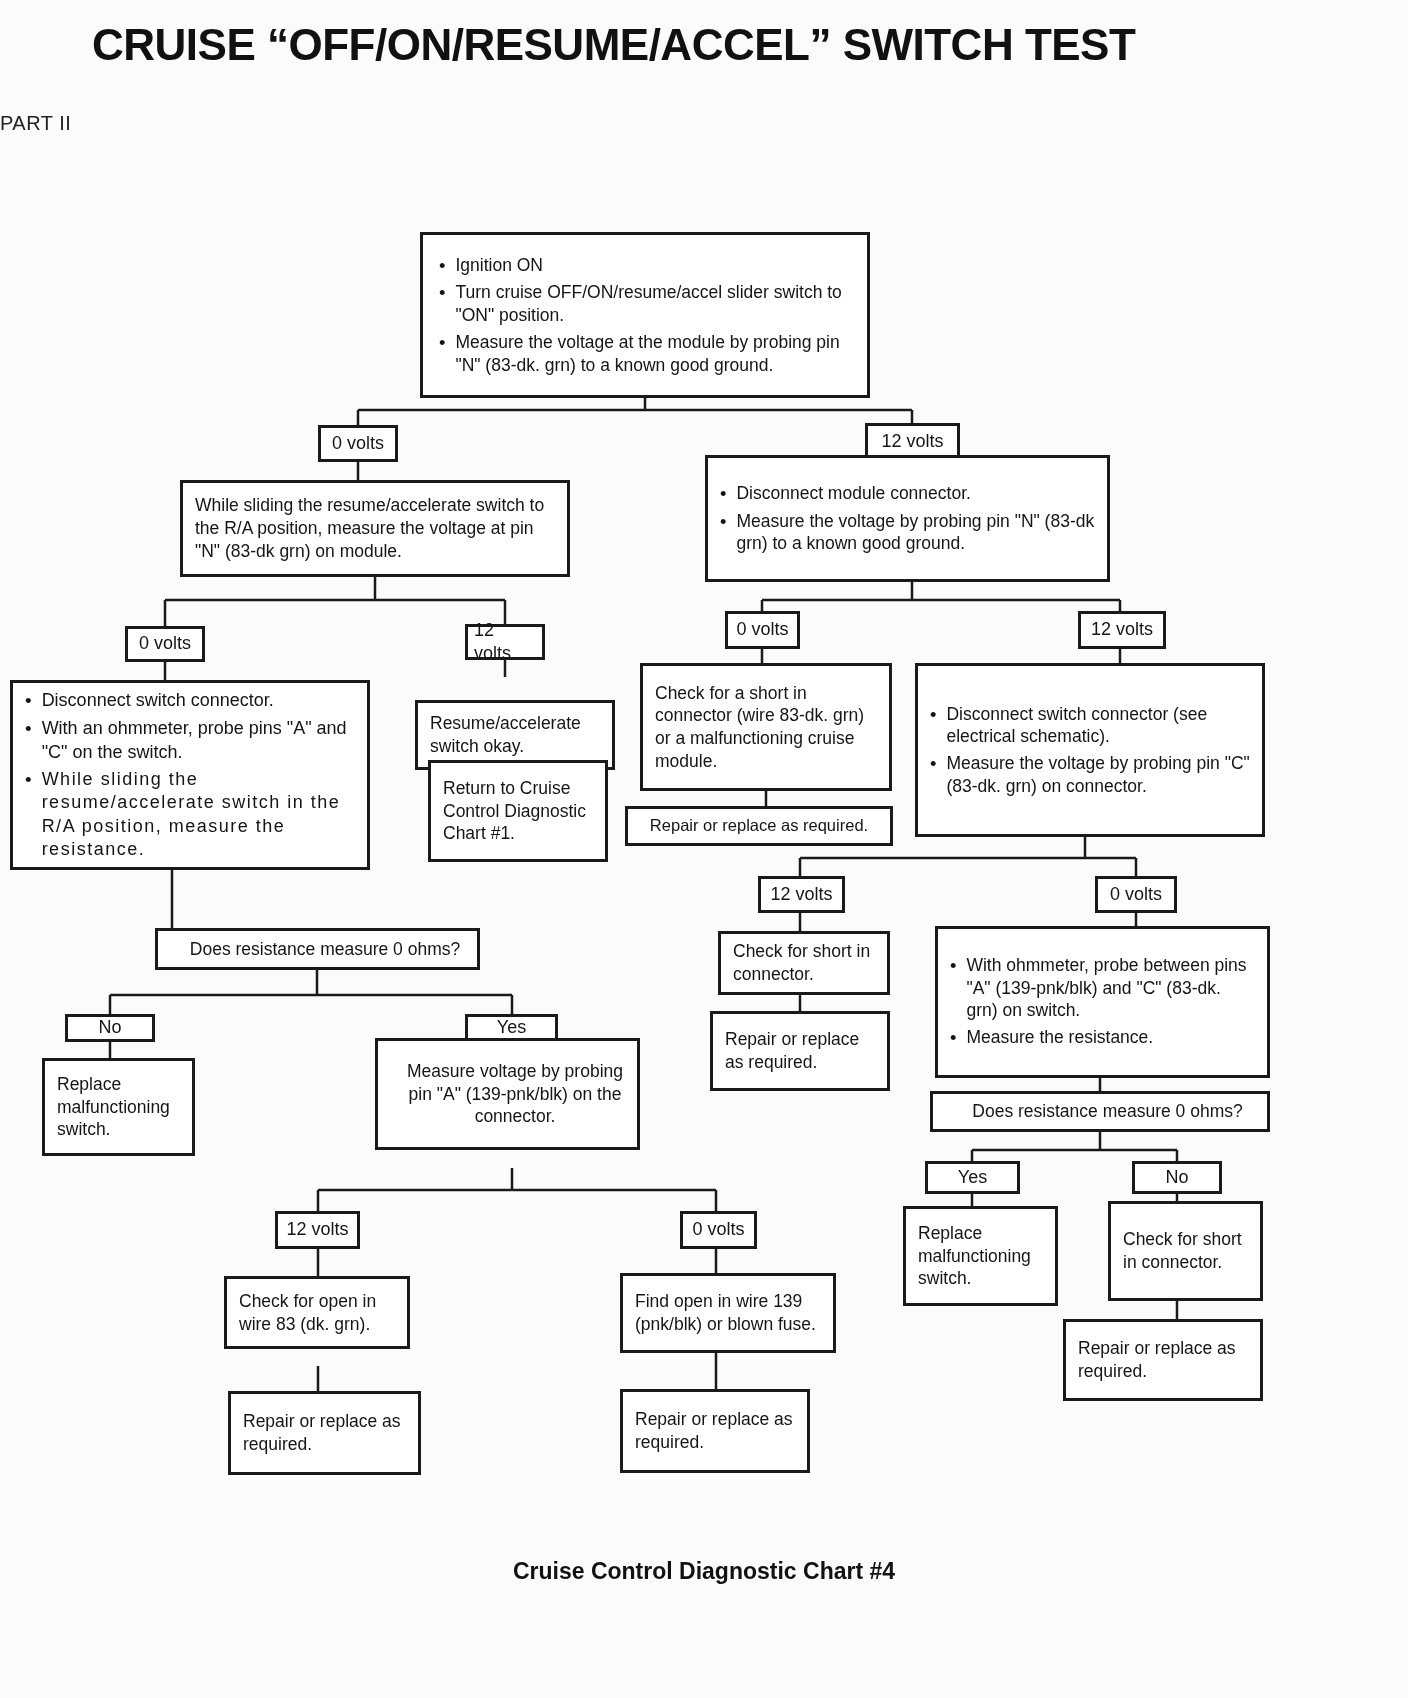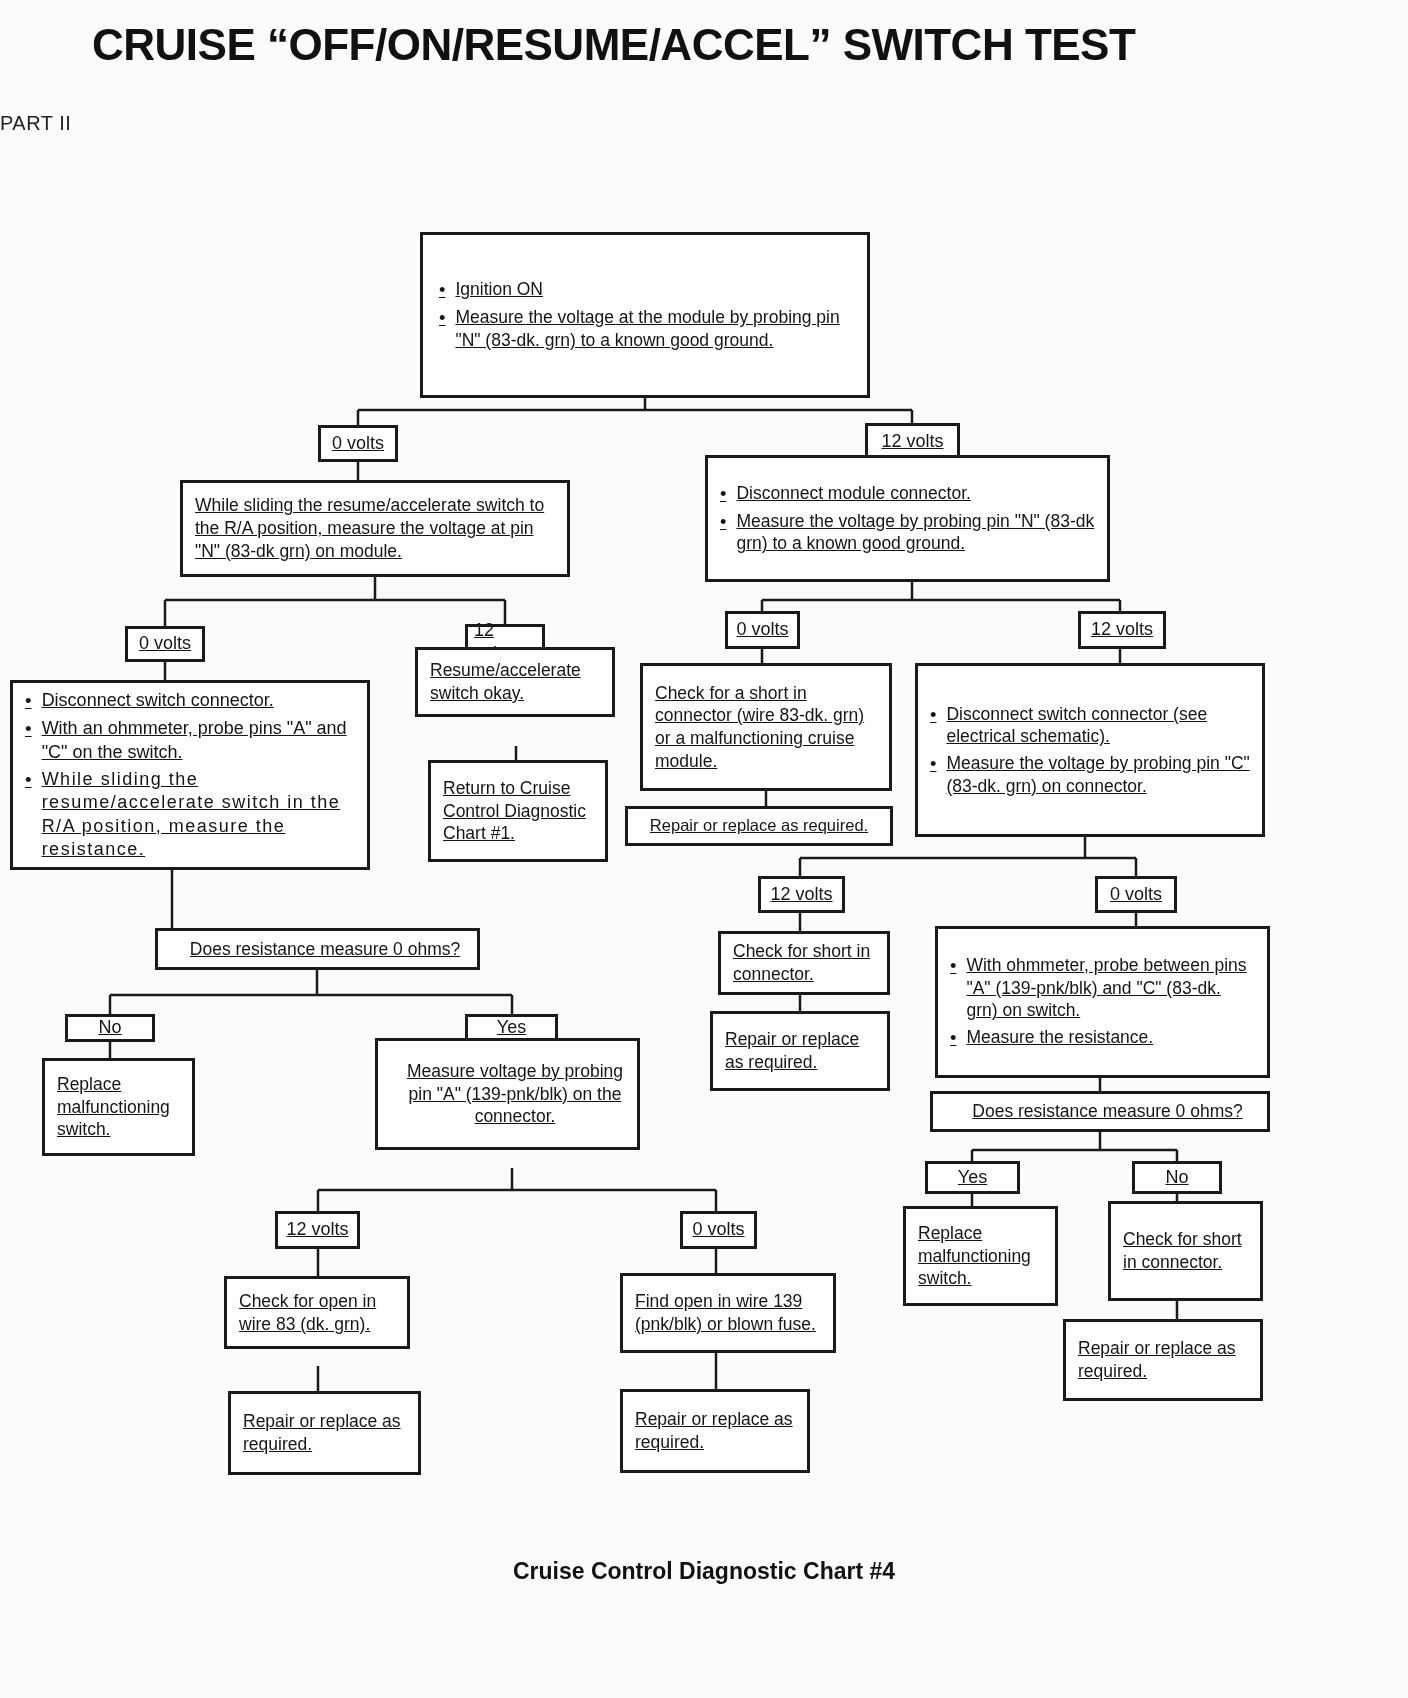--- a/index.html
+++ b/index.html
@@ -17,21 +17,21 @@
     position:absolute; top:102px; left:0; width:1290px; text-align:left;
     font-size:20px; color:#222; letter-spacing:0.5px;
   }
   .caption {
     position:absolute; top:1548px; left:0; width:100%; text-align:center;
     font-size:23px; font-weight:bold; color:#111;
   }
   svg.connectors { position:absolute; top:0; left:0; }
   .node {
     position:absolute; border:3px solid #1a1a1a; background:#fff;
-    padding:8px 12px; font-size:17.5px; line-height:1.3; color:#151515;text-decoration:underline;
+    padding:8px 12px; font-size:17.5px; line-height:1.3; color:#151515;
   }
   .vc { display:flex; flex-direction:column; justify-content:center; }
   .center { text-align:center;padding-left:27px; }
   .nowrap { white-space:nowrap; font-size:16.5px; padding:4px 8px; }
   .node.label {
     display:flex; align-items:center; justify-content:center;
     padding:2px 6px; font-size:18px;
   }
   .bi { display:flex; gap:10px; margin:2px 0; }
   .b { flex:0 0 auto; }
@@ -72,20 +72,24 @@
       M1177 1291 L1177 1310"></path>
   </svg>
 
   <div class="node vc" style="left:420px;top:222px;width:450px;height:166px;padding:12px 16px">
     <div class="bi">
         <span class="b"></span>
         <span class="bt">Ignition ON</span>
       </div>
     <div class="bi">
         <span class="b"></span>
+        <span class="bt">Turn cruise OFF/ON/resume/accel slider switch to "ON" position.</span>
+      </div>
+    <div class="bi">
+        <span class="b"></span>
         <span class="bt">Measure the voltage at the module by probing pin "N" (83-dk. grn) to a known good ground.</span>
       </div>
   </div>
 
   <div class="node label" style="left:318px;top:415px;width:80px;height:37px">0 volts</div>
   <div class="node label" style="left:865px;top:413px;width:95px;height:37px">12 volts</div>
 
   <div class="node vc" style="left:180px;top:470px;width:390px;height:97px">While sliding the resume/accelerate switch to the R/A position, measure the voltage at pin "N" (83-dk grn) on module.</div>
 
   <div class="node label" style="left:125px;top:616px;width:80px;height:36px">0 volts</div>
@@ -99,21 +103,21 @@
     <div class="bi">
         <span class="b"></span>
         <span class="bt">With an ohmmeter, probe pins "A" and "C" on the switch.</span>
       </div>
     <div class="bi">
         <span class="b"></span>
         <span class="bt sp">While sliding the resume/accelerate switch in the R/A position, measure the resistance.</span>
       </div>
   </div>
 
-  <div class="node vc" style="left:415px;top:637px;width:200px;height:70px">Resume/accelerate switch okay.</div>
+  <div class="node vc" style="left:415px;top:690px;width:200px;height:70px">Resume/accelerate switch okay.</div>
   <div class="node vc" style="left:428px;top:750px;width:180px;height:102px">Return to Cruise Control Diagnostic Chart #1.</div>
 
   <div class="node vc center" style="left:155px;top:918px;width:325px;height:42px">Does resistance measure 0 ohms?</div>
 
   <div class="node label" style="left:65px;top:1004px;width:90px;height:28px">No</div>
   <div class="node label" style="left:465px;top:1004px;width:93px;height:28px">Yes</div>
 
   <div class="node vc" style="left:42px;top:1048px;width:153px;height:98px">Replace malfunctioning switch.</div>
   <div class="node vc center" style="left:375px;top:1028px;width:265px;height:112px">Measure voltage by probing pin "A" (139-pnk/blk) on the connector.</div>
 

